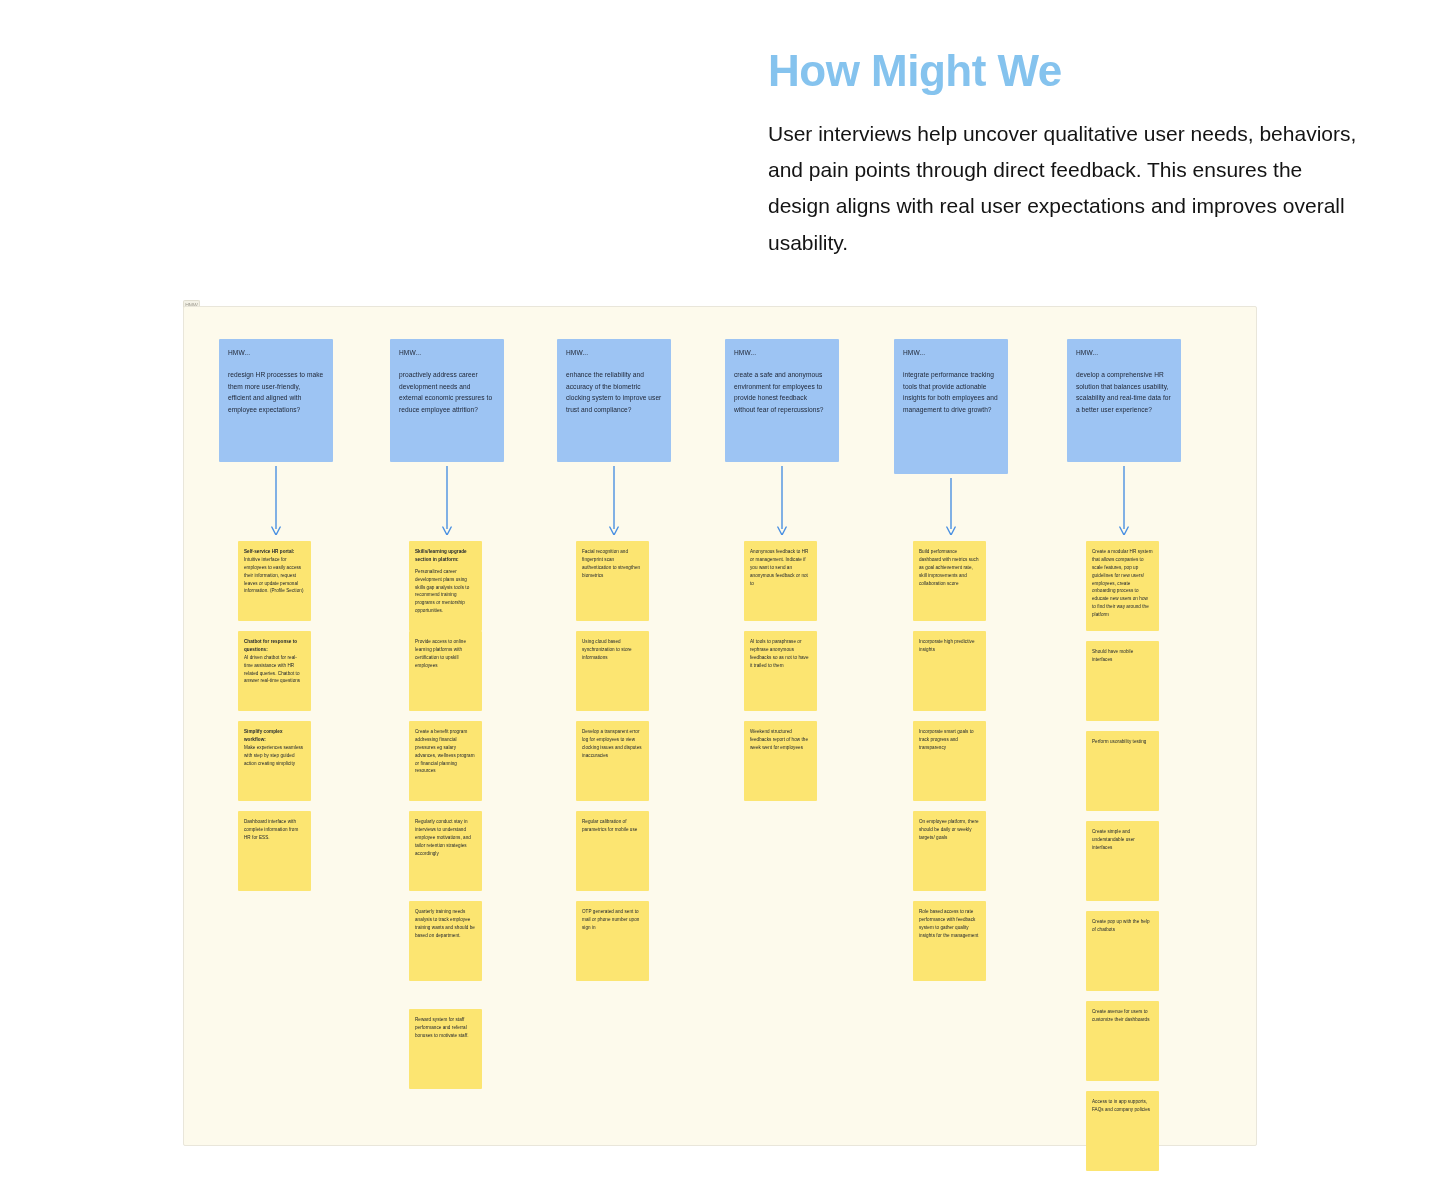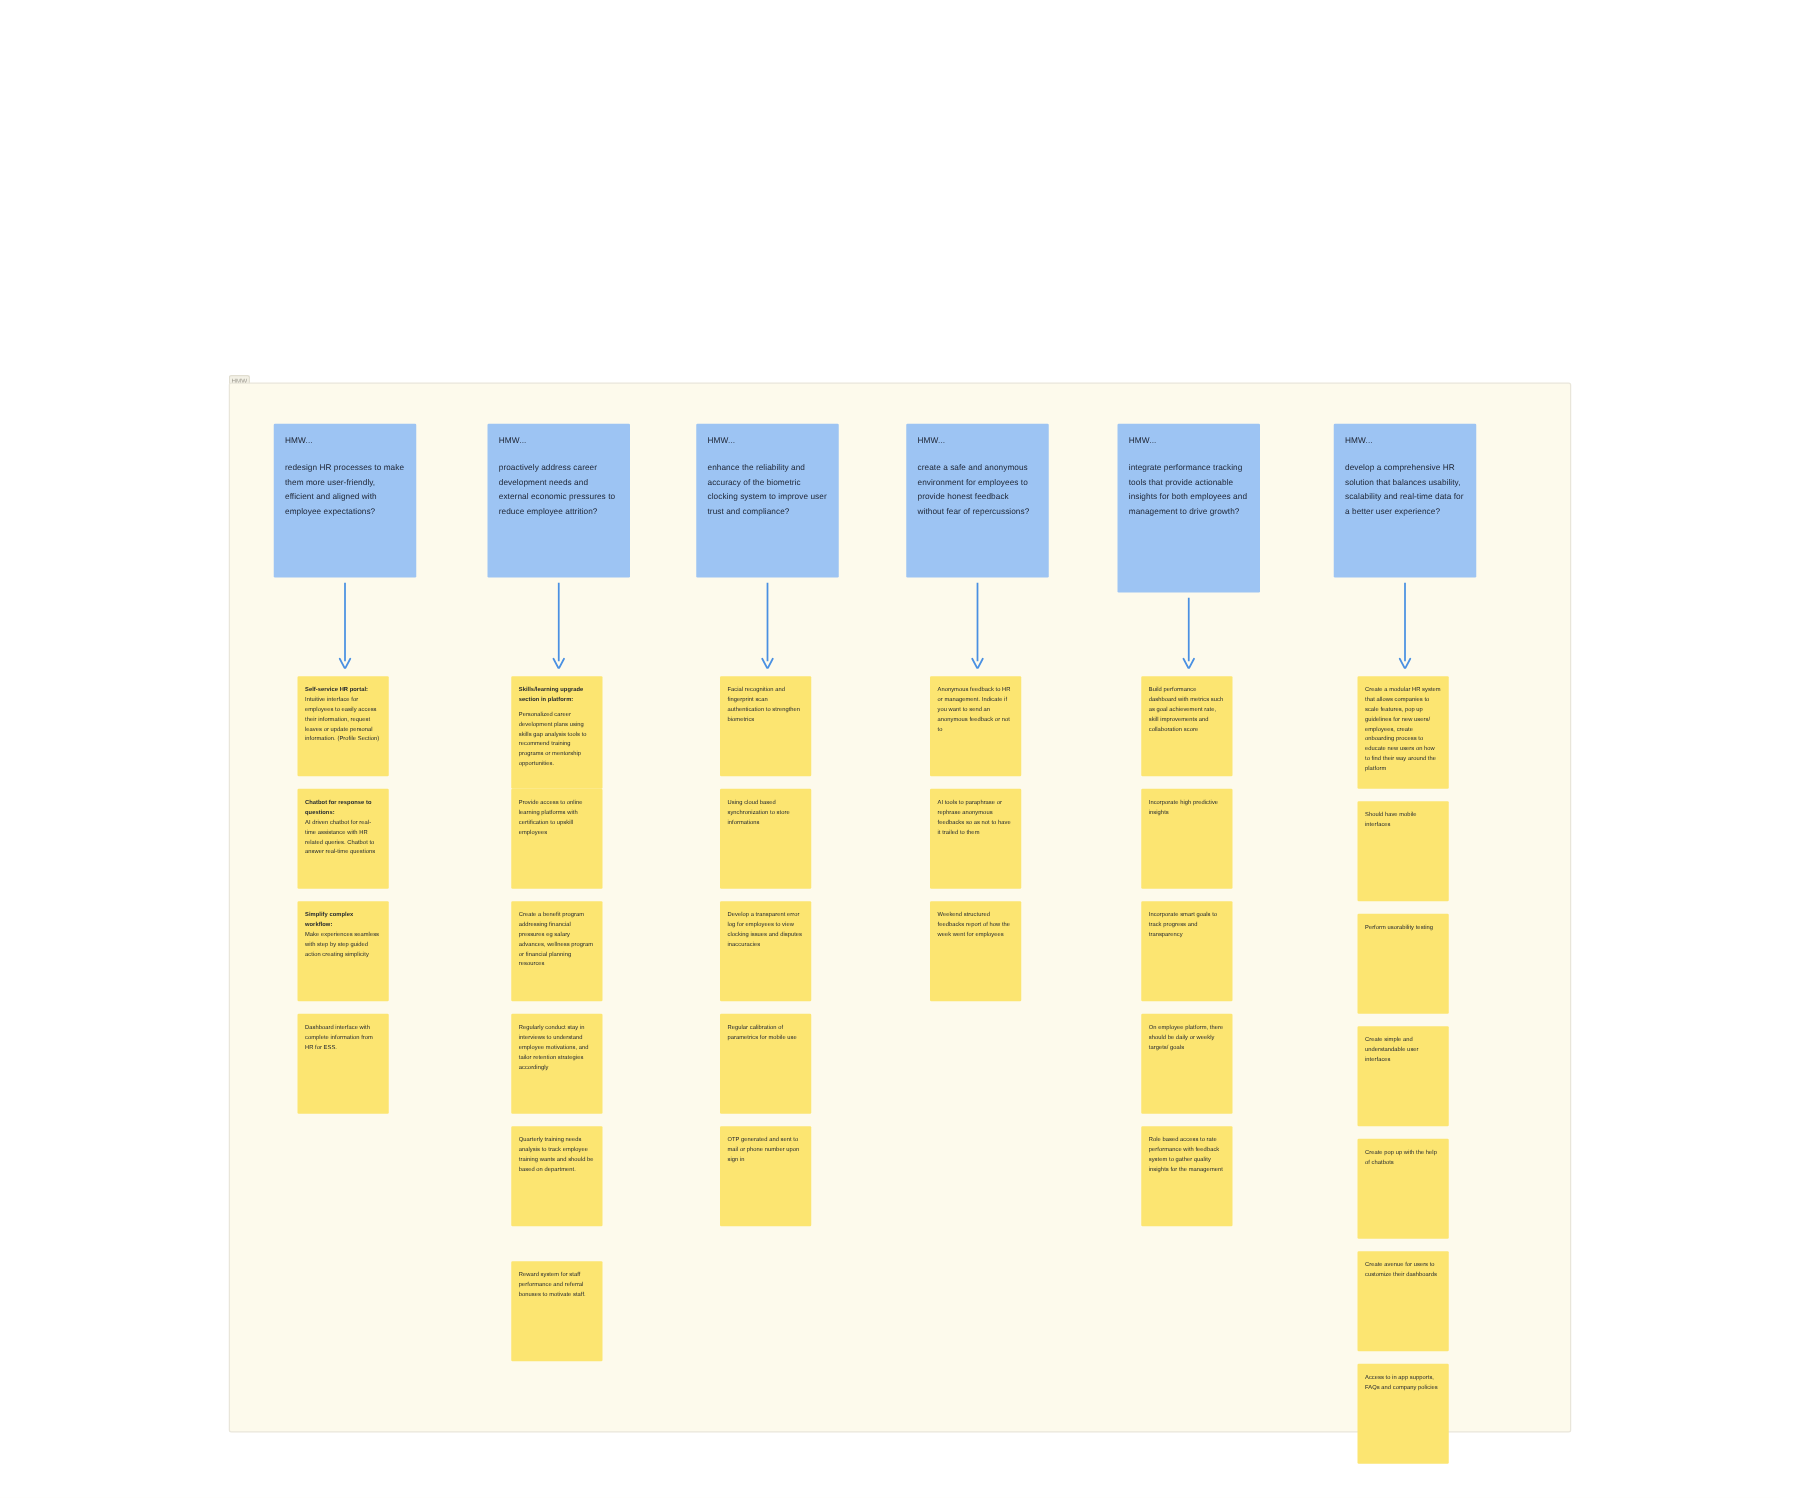--- a/index.html
+++ b/index.html
@@ -108,20 +108,24 @@
     line-height: 1.72;
     letter-spacing: 0.05px;
   }
   .note-gap { display:block; height: 4px; }
 </style>
 </head>
 <body>
 
 <div class="page">
 
+  <div class="header">
+    <h1 class="header-title">How Might We</h1>
+    <p class="header-desc">User interviews help uncover qualitative user needs, behaviors, and pain points through direct feedback. This ensures the design aligns with real user expectations and improves overall usability.</p>
+  </div>
 
   <div class="canvas-tab">HMW</div>
 
   <div class="canvas">
     <div class="board" id="board">
         <div class="column" style="left: 35px;">
           <div class="hmw" style="height: 123px;">
             <div class="hmw-label">HMW...</div>
             <div class="hmw-text">redesign HR processes to make them more user-friendly, efficient and aligned with employee expectations?</div>
           </div>

